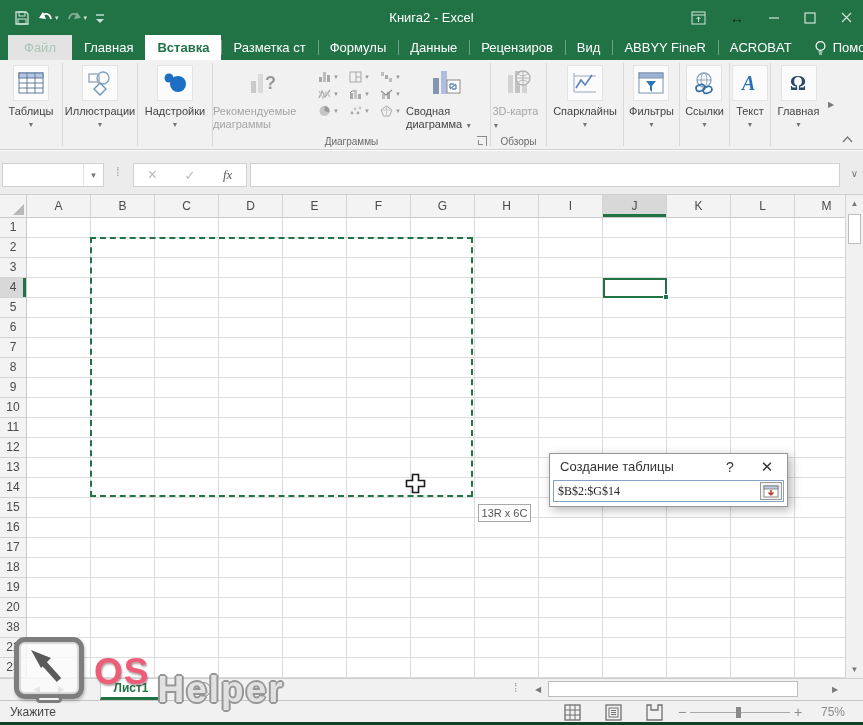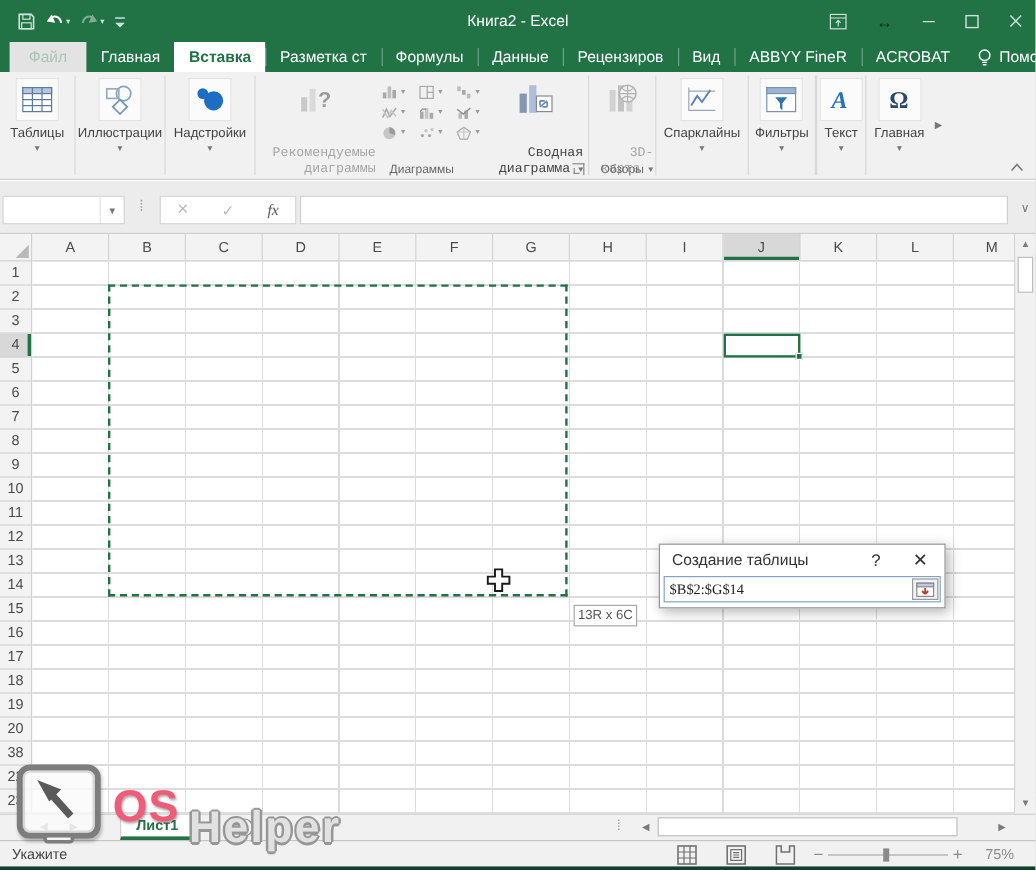--- a/index.html
+++ b/index.html
@@ -34,21 +34,21 @@
   .ribbon { position:absolute; top:60px; left:0; right:0; height:90px; background:#f1f1f1;
             border-bottom:1px solid #d2d2d2; display:flex; }
   .rsep { width:1px; background:#d9d9d9; margin:3px 0 3px; flex:0 0 1px; }
   .rgroup { position:relative; flex:0 0 auto; display:flex; justify-content:center; }
   .rbtn { display:flex; flex-direction:column; align-items:center; padding-top:5px; cursor:default; }
   .rbtn-icon { width:36px; height:36px; background:#fbfbfb; border:1px solid #e3e3e3;
                display:flex; align-items:center; justify-content:center; }
   .rbtn-icon.noframe { background:transparent; border-color:transparent; }
   .rbtn-label { font-size:11px; color:#444; margin-top:4px; text-align:center; line-height:13px; }
   .rbtn-caret { font-size:7px; color:#777; margin-top:3px; }
-  .wrap-label { text-align:right; font-size:11px; color:#444; line-height:13px; margin-top:21px;font-family:Liberation Mono, monospace; }
+  .wrap-label { text-align:left; font-size:11px; color:#444; line-height:13px; margin-top:4px; }
   .wrap-label .inline-caret { font-size:7px; color:#777; }
   .disabled .wrap-label { color:#a5a5a5; }
   .minigrid { display:grid; grid-template-columns:repeat(3,31px); grid-auto-rows:17px;
               align-content:start; padding-top:8px; }
   .mini { display:flex; align-items:center; gap:2px; justify-content:center; }
   .mini .mini-caret { font-size:6px; color:#9a9a9a; }
   .rgroup-label { position:absolute; bottom:2px; left:0; right:0; text-align:center;
                   font-size:10px; color:#6a6a6a; }
   .launcher { position:absolute; right:3px; bottom:3px; width:10px; height:10px;
               border-left:1px solid #8a8a8a; border-bottom:1px solid #8a8a8a; transform:rotate(180deg); }
@@ -459,20 +459,35 @@
               <rect x="2" y="2" width="24" height="5" fill="#9db3d4" stroke="#7c92ad"></rect>
               <path d="M9 10 h10 l-4 5 v6 l-2 -2 v-4 z" fill="#2e75b5"></path>
             </svg>
         </div>
         <div class="rbtn-label">Фильтры</div>
         <div class="rbtn-caret">▼</div>
       </div>
     </div>
     <div class="rsep"></div>
 
+    <div class="rgroup" style="width:49px">
+      <div class="rbtn">
+        <div class="rbtn-icon">
+          <svg width="28" height="24" viewBox="0 0 28 24">
+              <circle cx="14" cy="9" r="7" fill="none" stroke="#8aa5bf" stroke-width="1.4"></circle>
+              <ellipse cx="14" cy="9" rx="3" ry="7" fill="none" stroke="#8aa5bf"></ellipse>
+              <path d="M7 9h14" stroke="#8aa5bf"></path>
+              <rect x="6" y="14" width="9" height="6" rx="3" fill="none" stroke="#2e6da4" stroke-width="1.6" transform="rotate(-20 10 17)"></rect>
+              <rect x="13" y="16" width="9" height="6" rx="3" fill="none" stroke="#2e6da4" stroke-width="1.6" transform="rotate(-20 17 19)"></rect>
+            </svg>
+        </div>
+        <div class="rbtn-label">Ссылки</div>
+        <div class="rbtn-caret">▼</div>
+      </div>
+    </div>
     <div class="rsep"></div>
 
     <div class="rgroup" style="width:40px">
       <div class="rbtn">
         <div class="rbtn-icon">
           <svg width="26" height="24" viewBox="0 0 26 24">
               <text x="5" y="19" font-size="20" font-style="italic" font-weight="bold" fill="#2970b8" font-family="Liberation Serif, serif">A</text>
             </svg>
         </div>
         <div class="rbtn-label">Текст</div>

